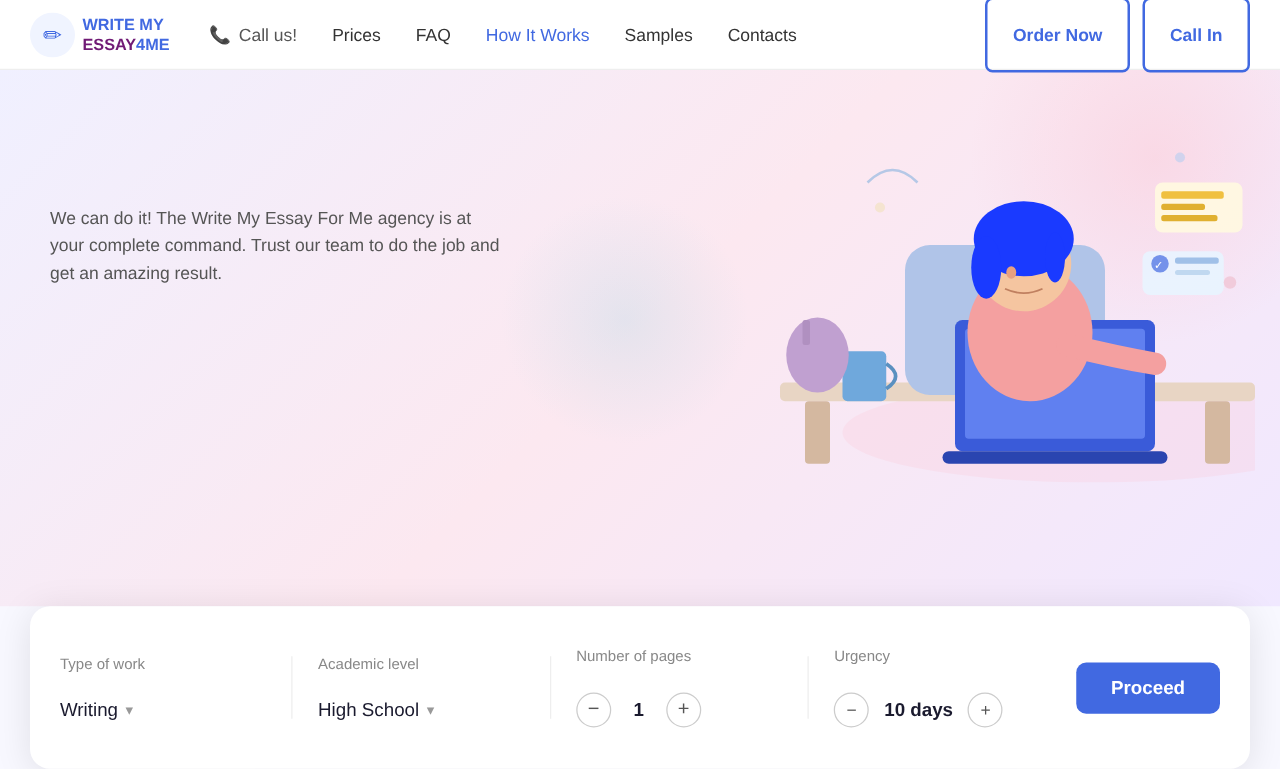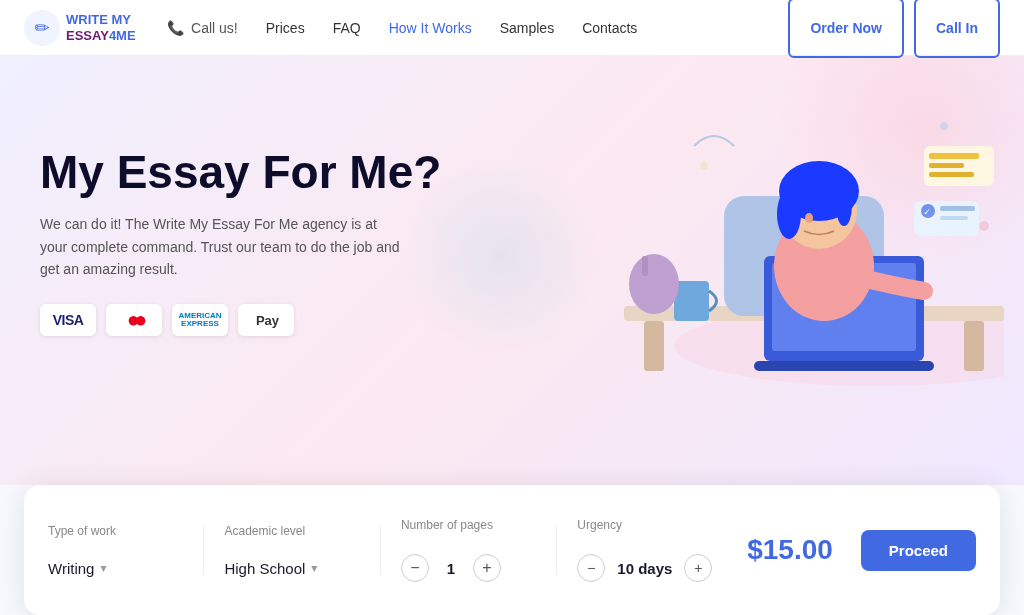--- a/index.html
+++ b/index.html
@@ -349,29 +349,22 @@
   </div>
 </header>
 
 <div class="hero">
   <div class="blob1"></div>
   <div class="blob2"></div>
 
   <div class="hero-content">
     <h1 class="hero-title">
       <br>
-      <span>My Essay For Me?</span>
     </h1>
     <p class="hero-subtitle">We can do it! The Write My Essay For Me agency is at your complete command. Trust our team to do the job and get an amazing result.</p>
-    <div class="payment-badges">
-      <div class="badge badge-visa">VISA</div>
-      <div class="badge badge-mc" style="font-size:22px; color:#eb001b; letter-spacing:-6px; padding: 4px 12px;">●●</div>
-      <div class="badge badge-amex" style="font-size:8px; font-weight:800; color:#007bc1; line-height:1.1; padding: 4px 6px;">AMERICAN<br>EXPRESS</div>
-      <div class="badge badge-apple" style="font-size:13px; gap:3px; display:flex; align-items:center;"><span style="font-size:15px;"></span> Pay</div>
-    </div>
   </div>
 
   <div class="hero-illustration">
     <svg viewBox="0 0 480 320" width="480" height="320" xmlns="http://www.w3.org/2000/svg">
 
       <ellipse cx="350" cy="280" rx="200" ry="40" fill="rgba(255,192,203,0.2)"></ellipse>
 
       <rect x="100" y="240" width="380" height="15" rx="4" fill="#e8d5c4"></rect>
       <rect x="120" y="255" width="20" height="50" rx="3" fill="#d4b8a0"></rect>
       <rect x="440" y="255" width="20" height="50" rx="3" fill="#d4b8a0"></rect>
@@ -459,17 +452,14 @@
 
   <div class="form-field">
     <span class="form-label">Urgency</span>
     <div class="form-control urgency-control">
       <button class="urgency-btn">−</button>
       <span class="counter-value">10 days</span>
       <button class="urgency-btn">+</button>
     </div>
   </div>
 
-  <div class="price-section">
-    <span class="price-label">$15.00</span>
-  </div>
   <button class="proceed-btn">Proceed</button>
 </div>
 
 </body></html>

